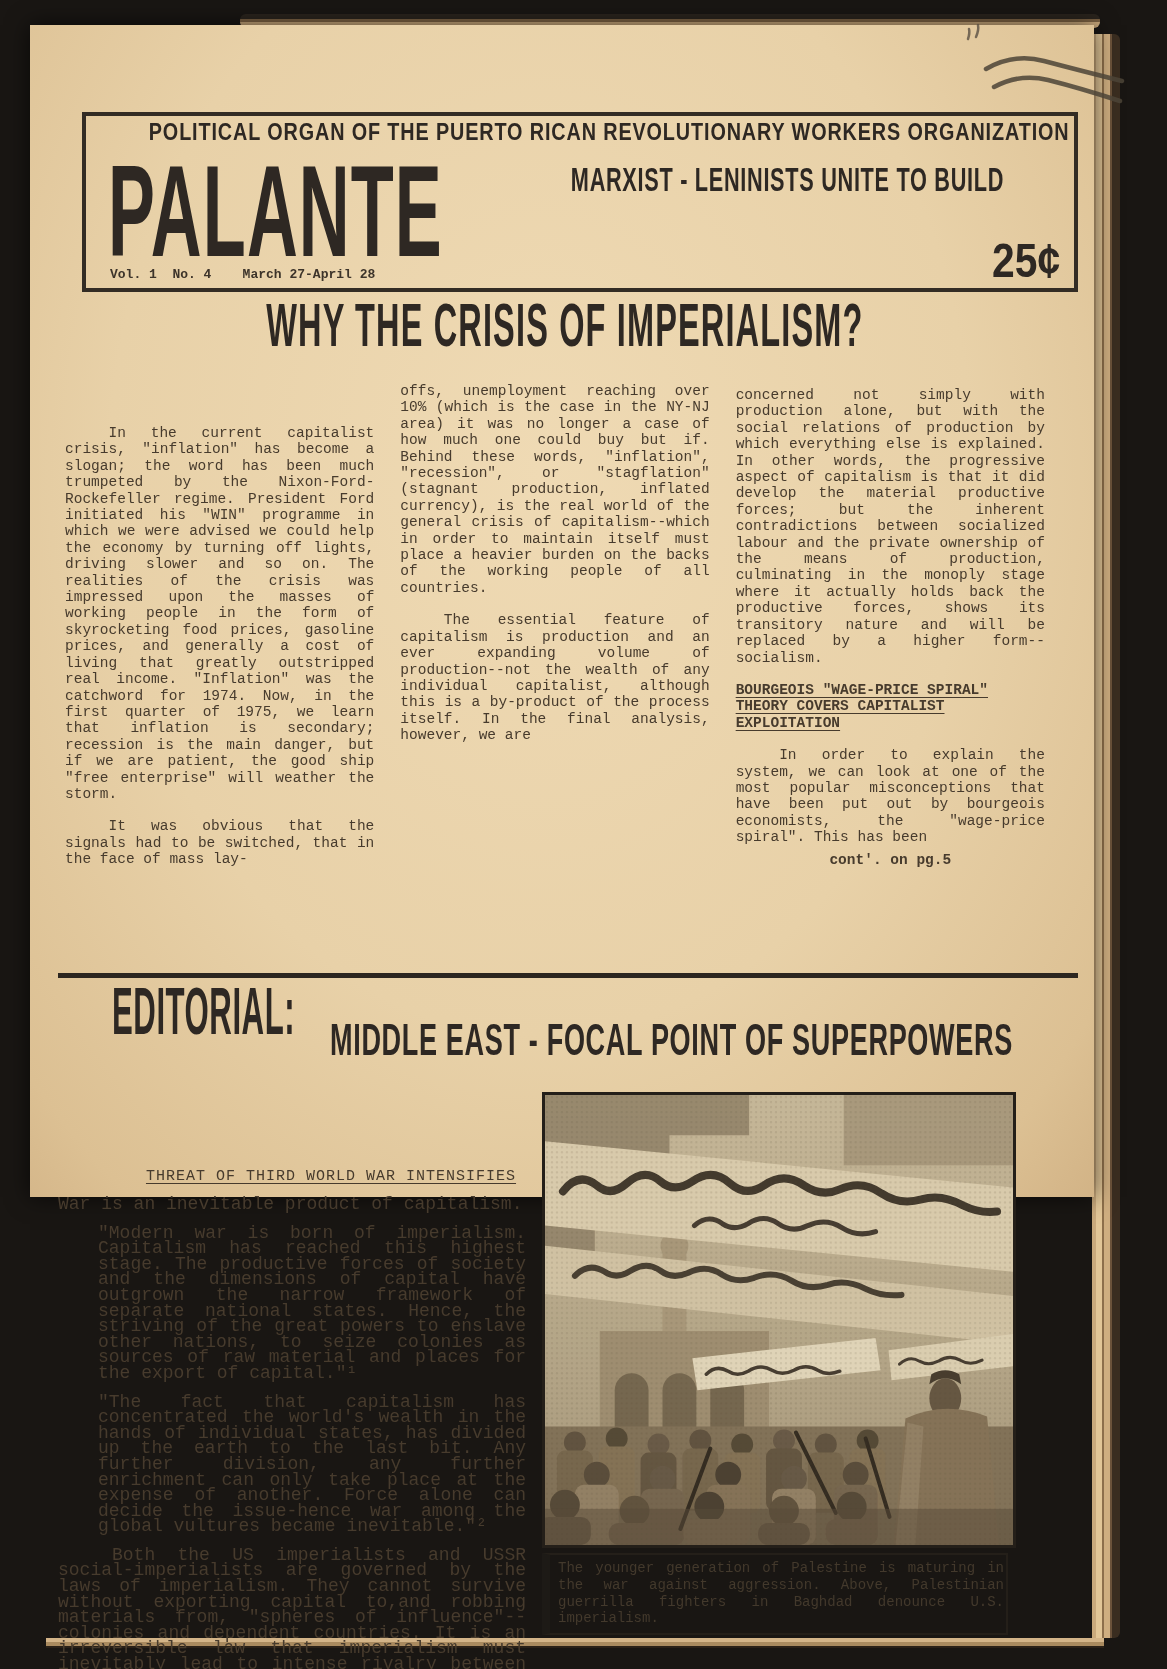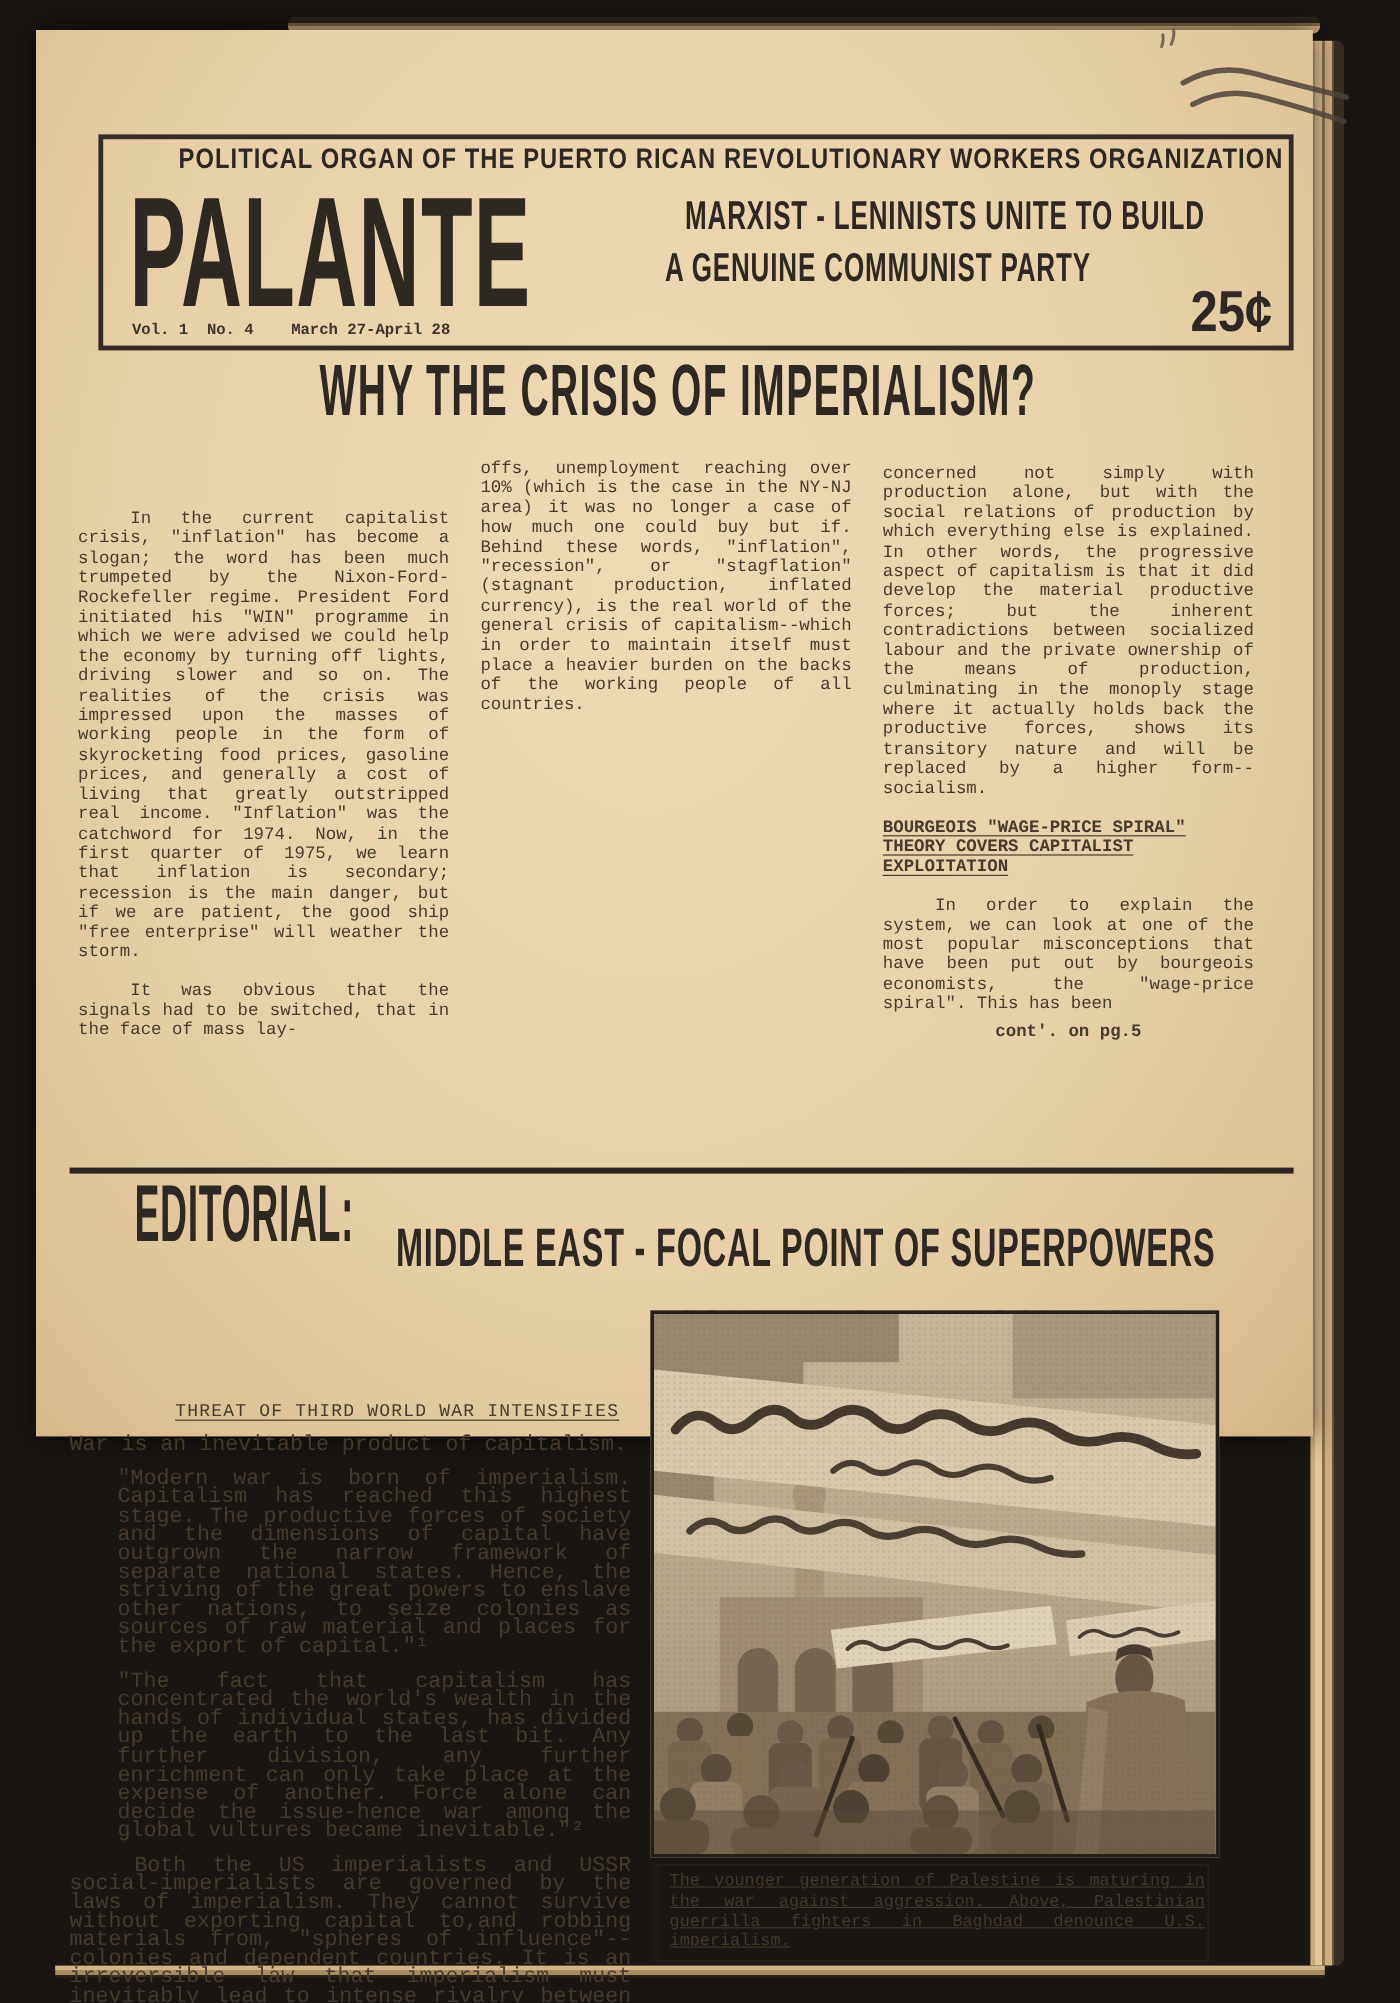--- a/index.html
+++ b/index.html
@@ -76,21 +76,21 @@
   .ed-lead { text-align:left !important; }
   .quote { margin-left:40px !important; }
 
   
   .photo-block { position:absolute; left:512px; top:112px; width:474px; }
   .photo-frame { width:468px; height:450px; border:3px solid #241f19; overflow:hidden;
     background:#b9ac91; }
   .photo-frame svg { display:block; width:100%; height:100%; }
   .caption-box { margin-top:5px; border:2px solid #241f19; border-left:8px solid #1d1a16;
     padding:5px 2px 6px 8px; font-size:14px; line-height:16.8px; color:#43392c;
-    text-align:justify; width:446px;text-decoration:underline; }
+    text-align:justify; width:446px; }
 
   
   .scribble { position:absolute; left:860px; top:-14px; width:240px; height:96px; }
 </style>
 </head>
 <body>
 
 <div id="stage">
   <div class="edge-top"></div>
   <div class="edge-stack"></div>
@@ -106,37 +106,37 @@
 
     <div class="masthead">
       <div class="tagline-row">
         <span class="cond hl-tagline">POLITICAL ORGAN OF THE PUERTO RICAN REVOLUTIONARY WORKERS ORGANIZATION</span>
       </div>
       <div class="title-wrap">
         <span class="cond hl-title">PALANTE</span>
       </div>
       <div class="slogan-wrap">
         <span class="line"><span class="cond hl-slogan">MARXIST - LENINISTS UNITE TO BUILD</span></span>
-        <span class="line"><span class="cond hl-slogan">A GENUINE COMMUNIST PARTY</span></span>
       </div>
       <div class="issue-line mono">Vol. 1  No. 4    March 27-April 28</div>
       <div class="price-tag">25¢</div>
     </div>
 
     <div class="main-headline">
       <span class="cond hl-main">WHY THE CRISIS OF IMPERIALISM?</span>
     </div>
 
     <div class="columns">
       <div class="col col-1 mono">
         <p class="indent">In the current capitalist crisis, "inflation" has become a slogan; the word has been much trumpeted by the Nixon-Ford-Rockefeller regime.  President Ford initiated his "WIN" programme in which we were advised we could help the economy by turning off lights, driving slower and so on.  The realities of the crisis was impressed upon the masses of working people in the form of skyrocketing food prices, gasoline prices, and generally a cost of living that greatly outstripped real income.  "Inflation" was the catchword for 1974.  Now, in the first quarter of 1975, we learn that inflation is secondary; recession is the main danger, but if we are patient, the good ship "free enterprise" will weather the storm.</p>
         <p class="indent">It was obvious that the signals had to be switched, that in the face of mass lay-</p>
       </div>
       <div class="col col-2 mono">
         <p>offs, unemployment reaching over 10% (which is the case in the NY-NJ area) it was no longer a case of how much one could buy but if. Behind these words, "inflation", "recession", or "stagflation" (stagnant production, inflated currency), is the real world of the general crisis of capitalism--which in order to maintain itself must place a heavier burden on the backs of the working people of all countries.</p>
+        <p class="indent">The essential feature of capitalism is production and an ever expanding volume of production--not the wealth of any individual capitalist, although this is a by-product of the process itself.  In the final analysis, however, we are</p>
       </div>
       <div class="col col-3 mono">
         <p>concerned not simply with production alone, but with the social relations of production by which everything else is explained.  In other words, the progressive aspect of capitalism is that it did develop the material productive forces; but the inherent contradictions between socialized labour and the private ownership of the means of production, culminating in the monoply stage where it actually holds back the productive forces, shows its transitory nature and will be replaced by a higher form--socialism.</p>
         <p class="subhead-u">BOURGEOIS "WAGE-PRICE SPIRAL" THEORY COVERS CAPITALIST EXPLOITATION</p>
         <p class="indent" style="margin-bottom:6px;">In order to explain the system, we can look at one of the most popular misconceptions that have been put out by bourgeois economists, the "wage-price spiral".  This has been</p>
         <p class="cont-note">cont'. on pg.5</p>
       </div>
     </div>
 
     <div class="divider"></div>

